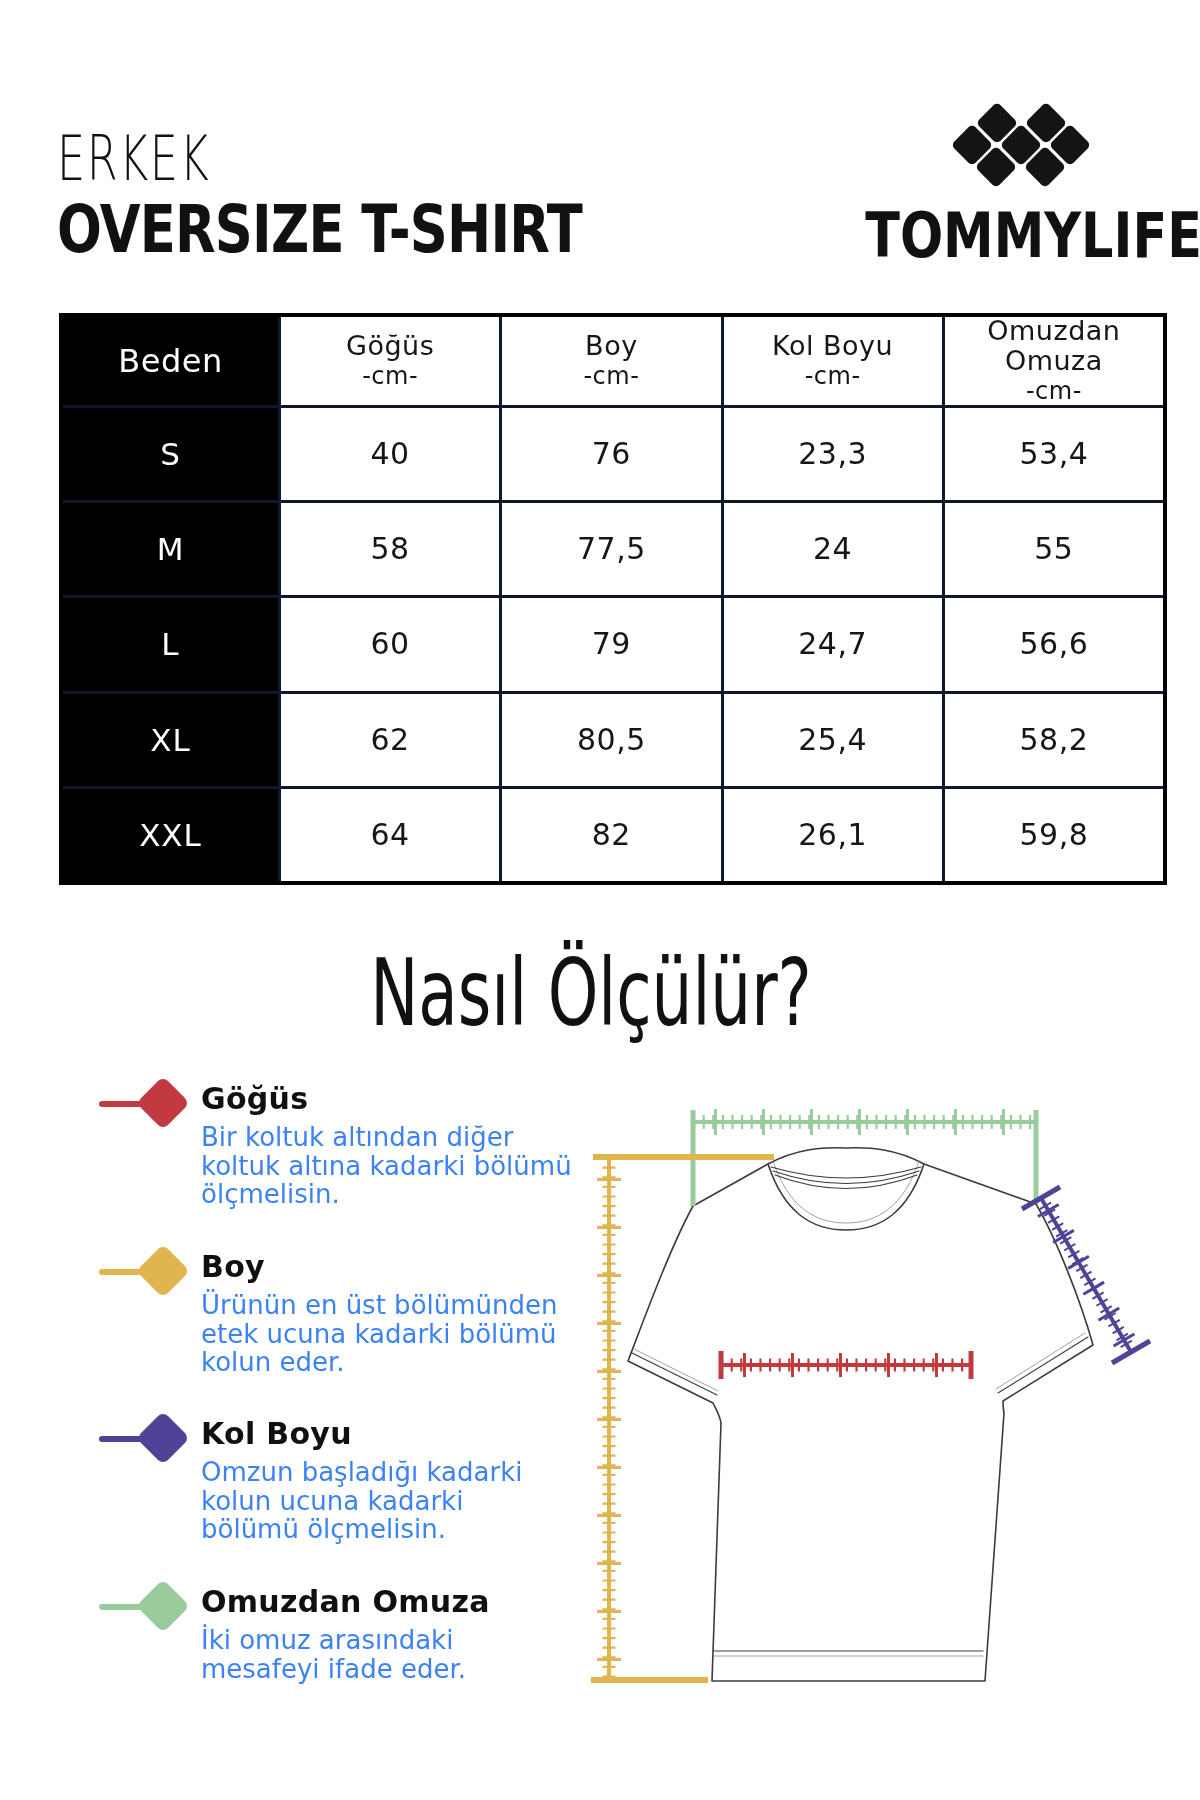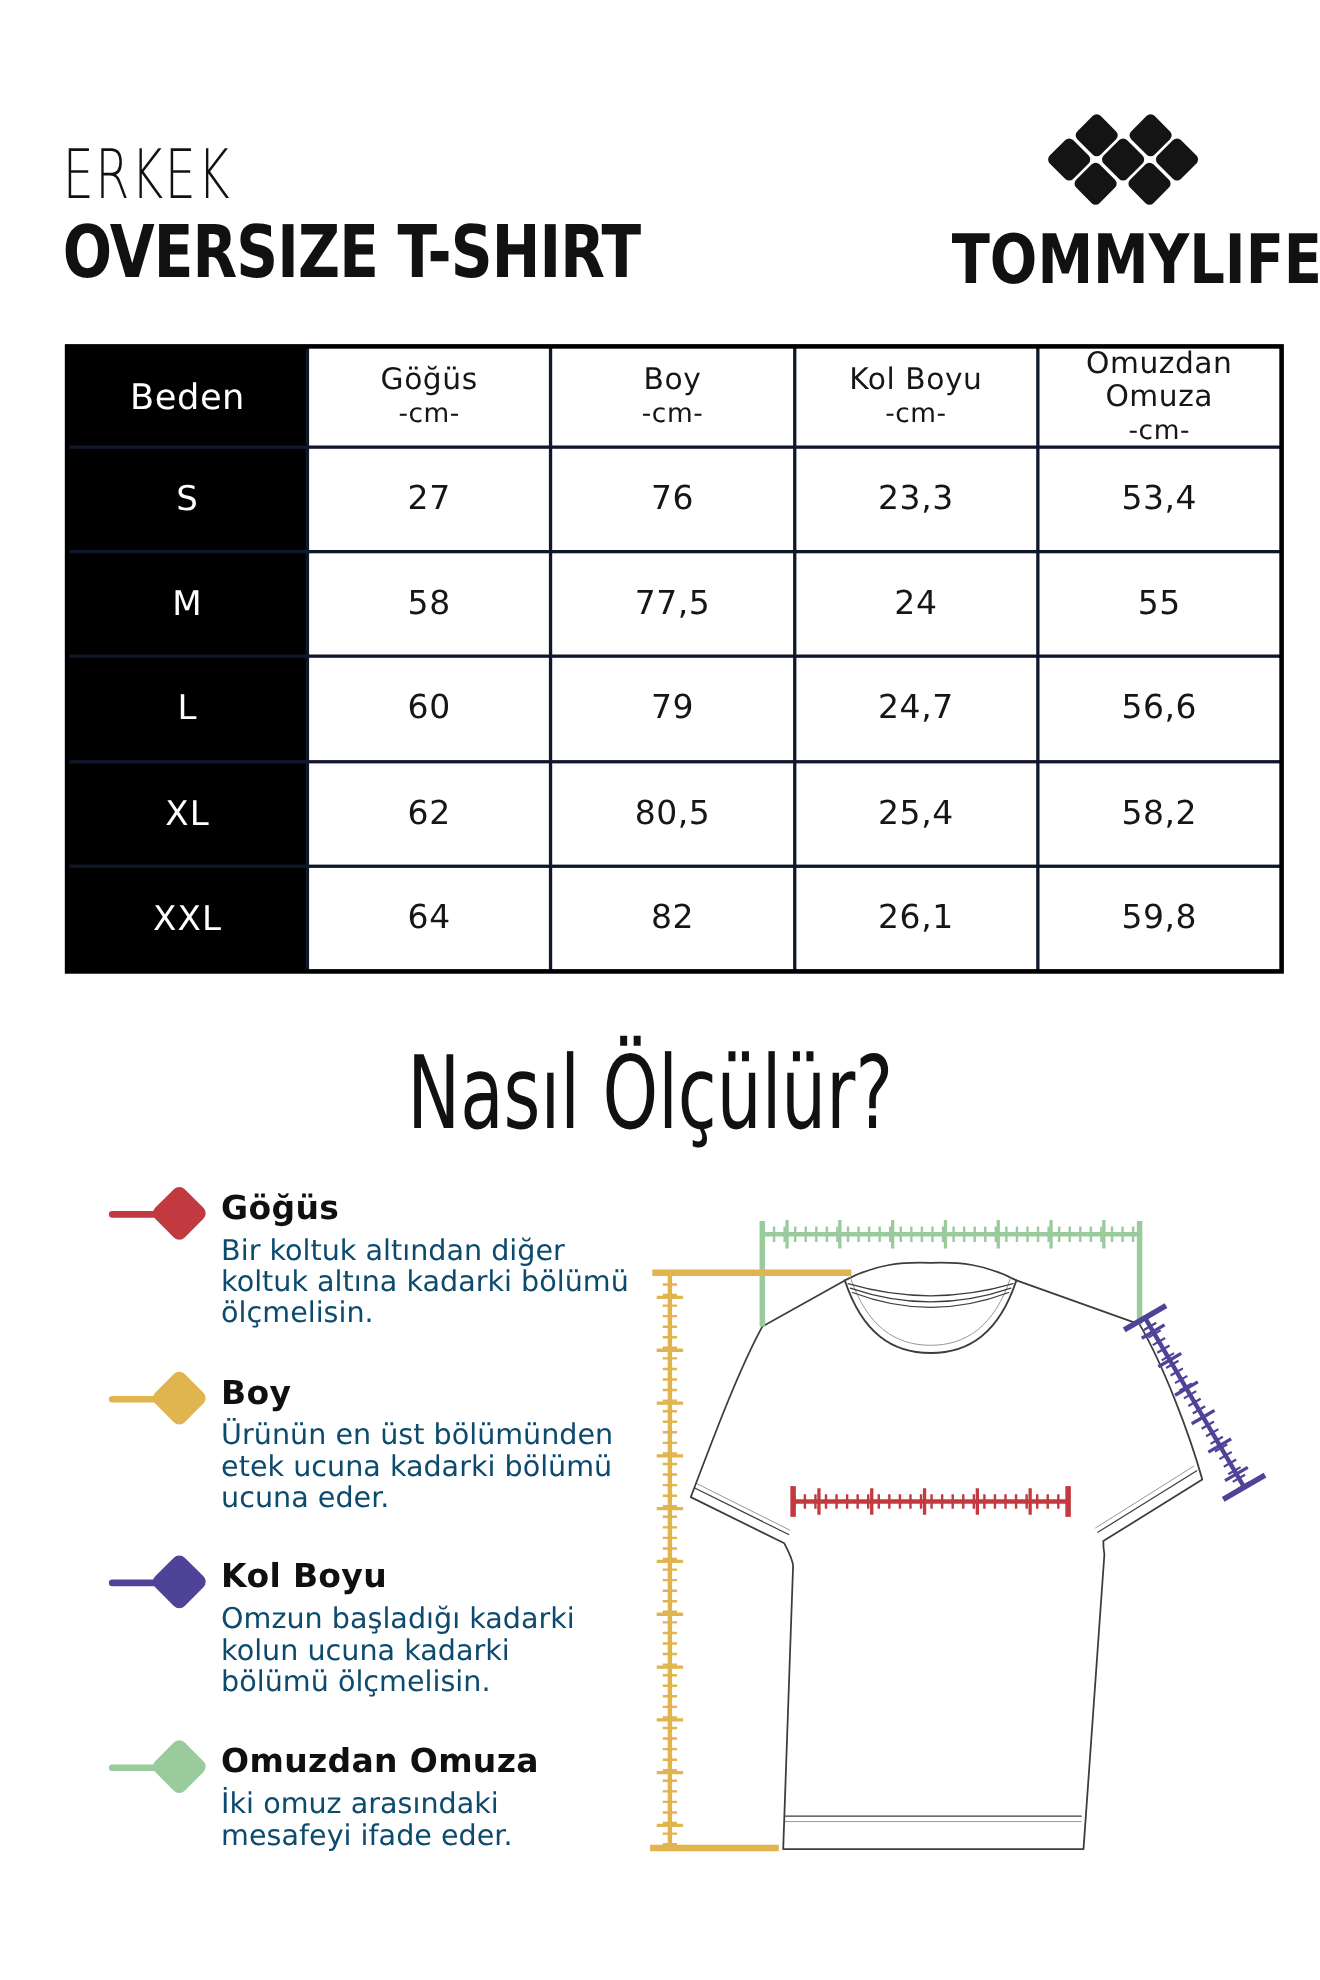--- a/index.html
+++ b/index.html
@@ -45,21 +45,21 @@
     font-size:92px; font-weight:500; line-height:1; letter-spacing:0px;
     transform:scaleX(0.70); transform-origin:center top; white-space:nowrap;
   }
   .legend-item { position:absolute; left:88px; display:flex; }
   .legend-icon { position:relative; width:102px; height:46px; flex:0 0 102px; }
   .legend-line { position:absolute; left:0; top:19px; width:52px; height:6px; border-radius:3px; background:var(--c); }
   .legend-diamond { position:absolute; left:45px; top:2px; width:38px; height:38px; border-radius:7px;
                     background:var(--c); transform:rotate(45deg); }
   .legend-text { width:372px; }
   .legend-text h3 { font-size:30px; font-weight:bold; letter-spacing:0.3px; line-height:34px; margin-bottom:7px; color:#101010;}
-  .legend-text .dline { font-size:26px; line-height:28.5px; color:#0c4a6e; }
+  .legend-text .dline { font-size:26px; line-height:28.5px; color:#3b82f6; }
   .c-red    { --c: var(--c-red); }
   .c-yellow { --c: var(--c-yellow); }
   .c-purple { --c: var(--c-purple); }
   .c-green  { --c: var(--c-green); }
   
   .diagram { position:absolute; left:540px; top:940px; width:660px; height:760px; }
 </style>
 </head>
 <body>
 
@@ -97,21 +97,21 @@
     <div class="cell">
       <span class="th-name">Kol Boyu</span>
       <span class="th-unit">-cm-</span>
     </div>
     <div class="cell">
       <span class="th-name">Omuzdan Omuza</span>
       <span class="th-unit">-cm-</span>
     </div>
 
     <div class="cell dark size-label">S</div>
-    <div class="cell">27</div>
+    <div class="cell">40</div>
     <div class="cell">76</div>
     <div class="cell">23,3</div>
     <div class="cell">53,4</div>
 
     <div class="cell dark size-label">M</div>
     <div class="cell">58</div>
     <div class="cell">77,5</div>
     <div class="cell">24</div>
     <div class="cell">55</div>
 
@@ -151,21 +151,21 @@
 
   <div class="legend-item c-yellow" style="top:1250px">
     <div class="legend-icon">
       <span class="legend-line"></span>
         <span class="legend-diamond"></span>
     </div>
     <div class="legend-text">
       <h3>Boy</h3>
       <div class="dline">Ürünün en üst bölümünden</div>
       <div class="dline">etek ucuna kadarki bölümü</div>
-      <div class="dline">ucuna eder.</div>
+      <div class="dline">kolun eder.</div>
     </div>
   </div>
 
   <div class="legend-item c-purple" style="top:1417px">
     <div class="legend-icon">
       <span class="legend-line"></span>
         <span class="legend-diamond"></span>
     </div>
     <div class="legend-text">
       <h3>Kol Boyu</h3>

